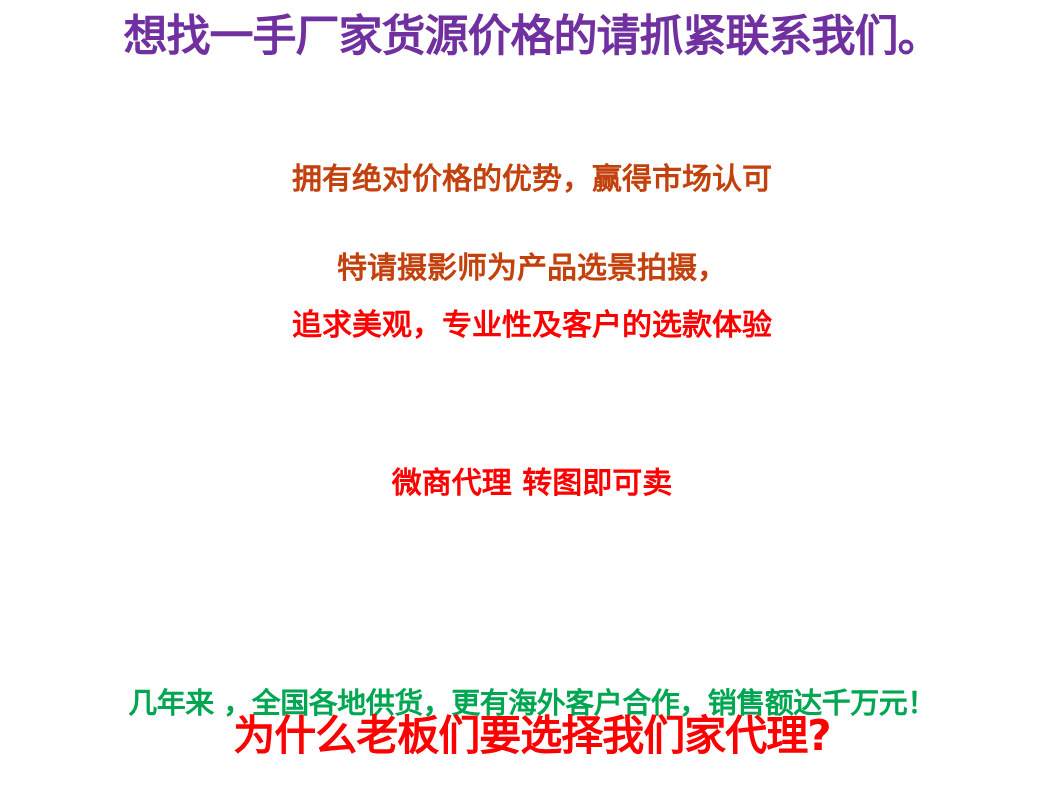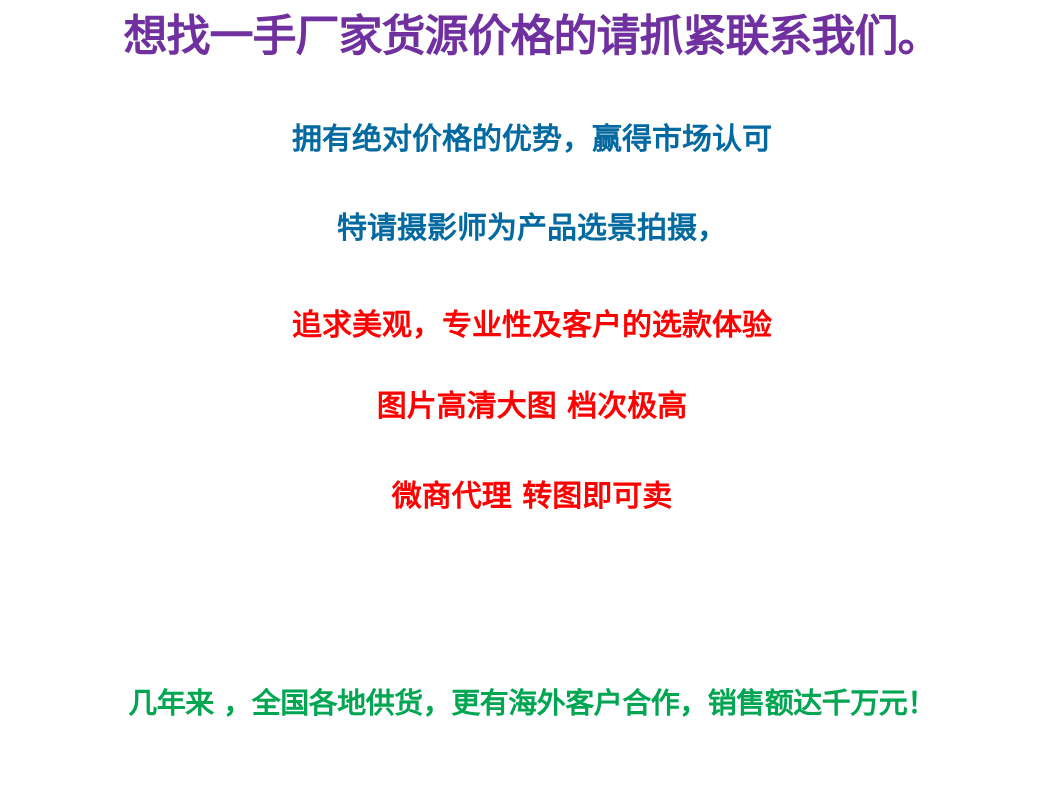--- a/index.html
+++ b/index.html
@@ -41,28 +41,28 @@
     font-size: 44px;
     color: #7030a0;
     letter-spacing: -1px;
   }
 
   
   .body-line {
     font-size: 30px;
   }
 
-  .l-purple { color: #0369a1; }
+  .l-purple { color: #c2410c; margin-top: 40px; }
   .l-red    { color: #ff0000; }
 
   .body-1 { top: 124px; }
   .body-2 { top: 213px; font-family: Liberation Serif, serif; }
   .body-3 { top: 310px; }
   .body-4 { top: 391px; }
-  .body-5 { top: 481px; text-align: center; }
+  .body-5 { top: 468px; text-align: center; }
 
   
   .green-para {
     position: absolute;
     left: 0;
     width: 1064px;
     top: 576px;
     text-align: center;
     color: #00a651;
     font-weight: bold;
@@ -87,23 +87,23 @@
 <div class="poster">
 
   <div class="line headline">想找一手厂家货源价格的请抓紧联系我们。</div>
 
   <div class="line body-line body-1 l-purple">拥有绝对价格的优势，赢得市场认可</div>
 
   <div class="line body-line body-2 l-purple">特请摄影师为产品选景拍摄，</div>
 
   <div class="line body-line body-3 l-red">追求美观，专业性及客户的选款体验</div>
 
-  <div class="line body-line body-4 l-red">图片高清大图 档次极高</div>
 
   <div class="line body-line body-5 l-red">微商代理 转图即可卖</div>
 
   <div class="green-para">
     <span class="g-row g-row-1">几年来 ，全国各地供货，更有海外客户合作，销售额达千万元！</span>
     
   </div>
 
+  <div class="line closing">为什么老板们要选择我们家代理?</div>
 
 </div>
 
 </body></html>

